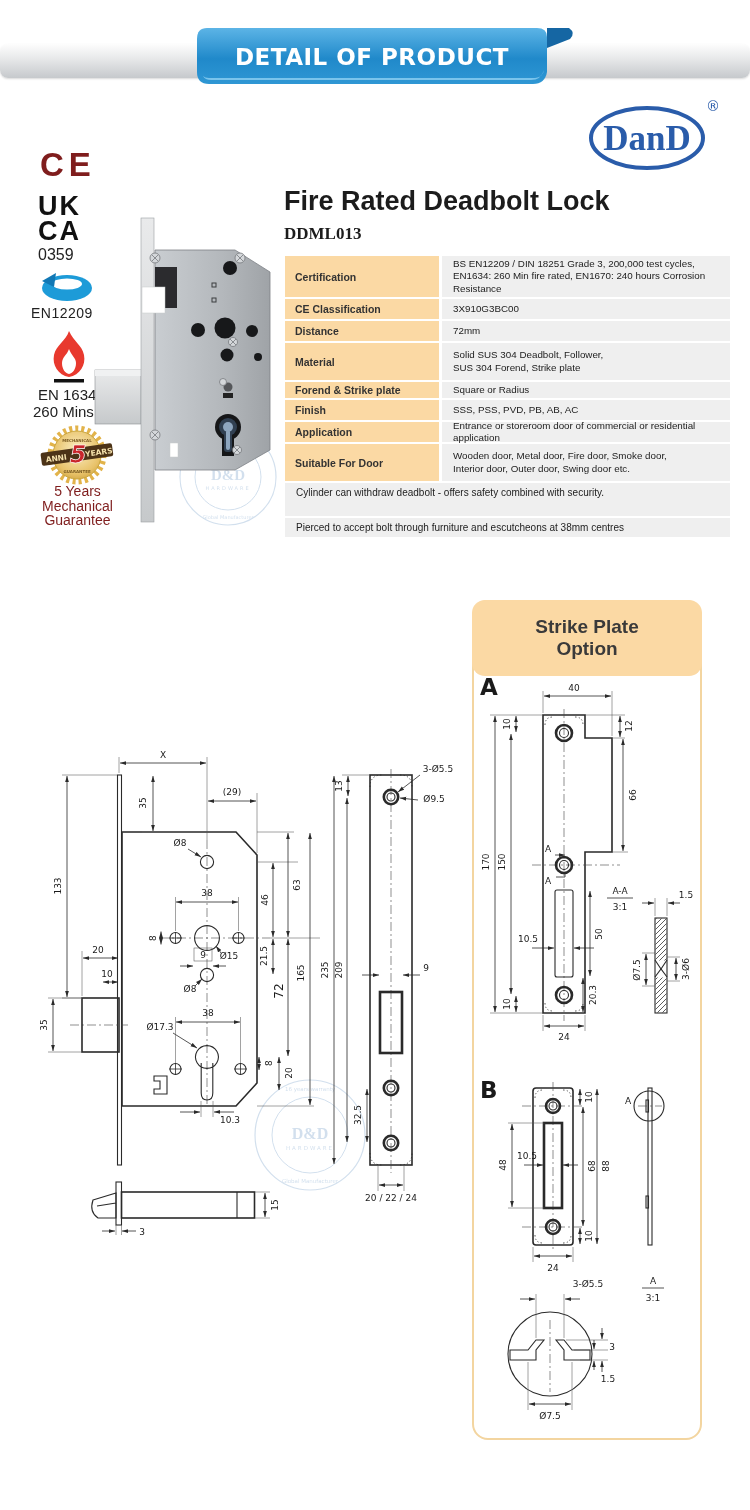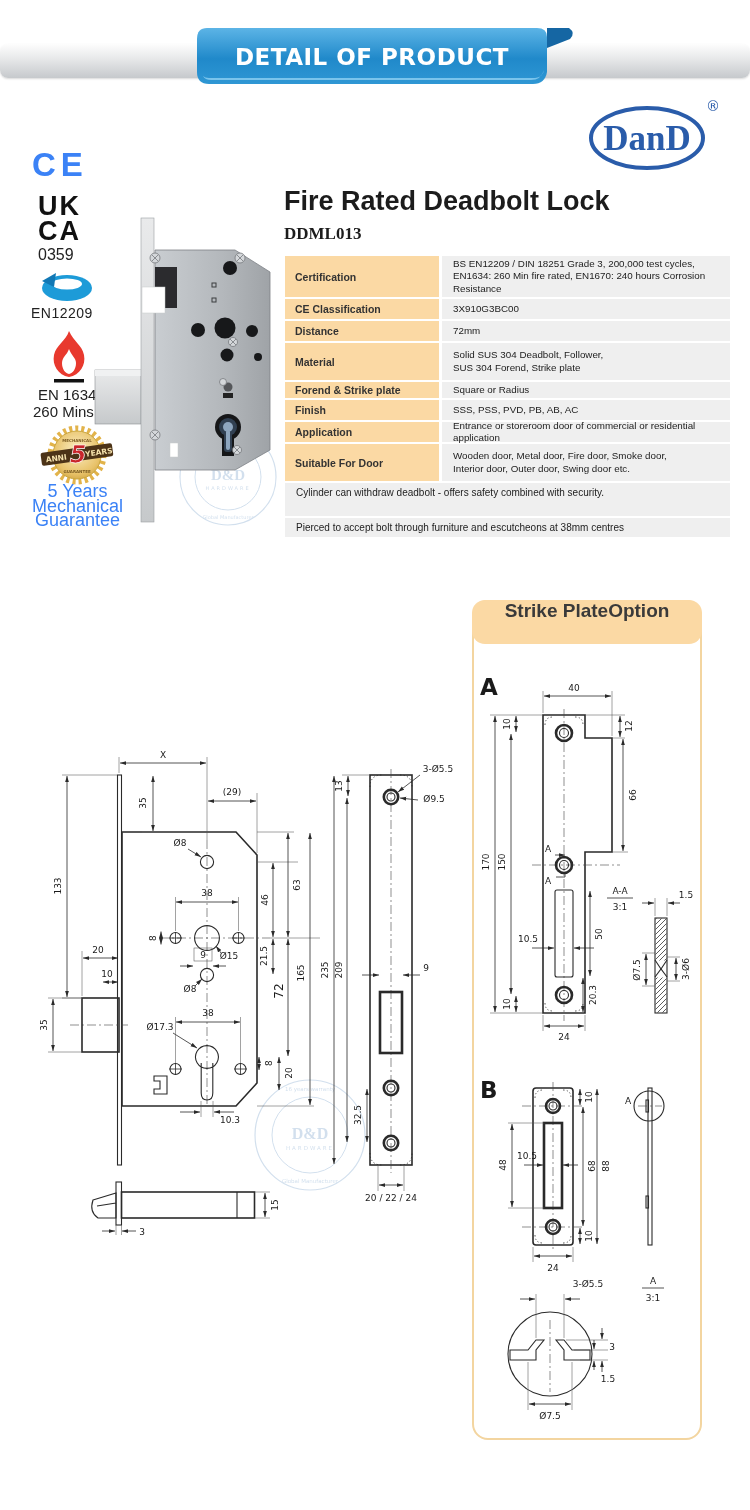--- a/index.html
+++ b/index.html
@@ -5,42 +5,42 @@
   html,body{margin:0;padding:0;background:#fff;}
   #page{position:relative;width:750px;height:1510px;background:#fff;overflow:hidden;
         font-family:"Liberation Sans",sans-serif;color:#222;}
   .abs{position:absolute;}
   
   .topbar{left:0;top:44px;width:750px;height:34px;border-radius:8px;
           background:linear-gradient(180deg,#fdfdfd 0%,#e9eaeb 40%,#c6c9cc 100%);
           box-shadow:0 1px 2px rgba(0,0,0,.15);}
   .ribbon-text{fill:#fff;font-weight:bold;font-size:23px;letter-spacing:.5px;}
   
-  .ce{left:32px;top:146px;font-size:33px;font-weight:bold;color:#3b82f6;letter-spacing:5px;}
+  .ce{left:40px;top:146px;font-size:33px;font-weight:bold;color:#7f1d1d;letter-spacing:5px;}
   .ukca{left:38px;top:194px;font-size:27px;font-weight:900;line-height:25px;letter-spacing:2px;color:#111;}
   .ukca-code{left:38px;top:246px;font-size:16px;color:#222;}
   .en12209{left:31px;top:305px;font-size:14px;color:#222;letter-spacing:.5px;}
   .fire1{left:38px;top:386px;font-size:15px;color:#222;}
   .fire2{left:33px;top:403px;font-size:15px;color:#222;}
-  .guar{left:25px;top:484px;width:105px;text-align:center;font-size:18px;line-height:14.5px;color:#3b82f6;}
+  .guar{left:25px;top:484px;width:105px;text-align:center;font-size:14px;line-height:14.5px;color:#7f1d1d;}
   
   .ptitle{left:284px;top:186px;font-size:27px;font-weight:bold;color:#1c1c1c;}
   .pmodel{left:284px;top:224px;font-size:17px;font-weight:bold;color:#1c1c1c;font-family:Liberation Serif, serif;}
   
   .spec{left:285px;top:256px;width:445px;display:flex;flex-direction:column;gap:2px;}
   .srow{display:flex;gap:3px;}
   .scell-l{width:144px;background:#fbd9a4;display:flex;align-items:center;
            padding:0 0 0 10px;font-weight:bold;font-size:10.5px;color:#333;}
   .scell-v{flex:1;background:#efefef;display:flex;align-items:center;
            padding:0 4px 0 11px;font-size:9.8px;color:#222;white-space:pre-line;line-height:12.5px;}
   .note{background:#efefef;font-size:10px;color:#222;line-height:19px;padding-left:11px;}
   
   .panel{left:472px;top:600px;width:226px;height:836px;border:2px solid #f3d5a0;border-radius:16px;}
-  .panel-head{left:472px;top:600px;width:230px;height:44px;background:#fbd9a4;border-radius:13px;
-              display:flex;flex-direction:row;justify-content:center;text-align:center;
+  .panel-head{left:472px;top:600px;width:230px;height:76px;background:#fbd9a4;border-radius:13px;
+              display:flex;flex-direction:column;justify-content:center;text-align:center;
               font-size:19px;font-weight:bold;color:#3a3a3a;line-height:22px;}
   .seclabel{font-size:23px;font-weight:bold;color:#1c1c1c;}
   
   svg{overflow:visible;}
   svg text{font-family:"DejaVu Sans",sans-serif;font-size:9px;fill:#1a1a1a;}
   .ol{fill:none;stroke:#2a2a2a;stroke-width:1.6;}
   .ol2{fill:none;stroke:#2a2a2a;stroke-width:1.1;}
   .bold{fill:none;stroke:#2a2a2a;stroke-width:2.6;}
   .dl{stroke:#2a2a2a;stroke-width:.8;fill:none;}
   .ext{stroke:#555;stroke-width:.55;fill:none;}

